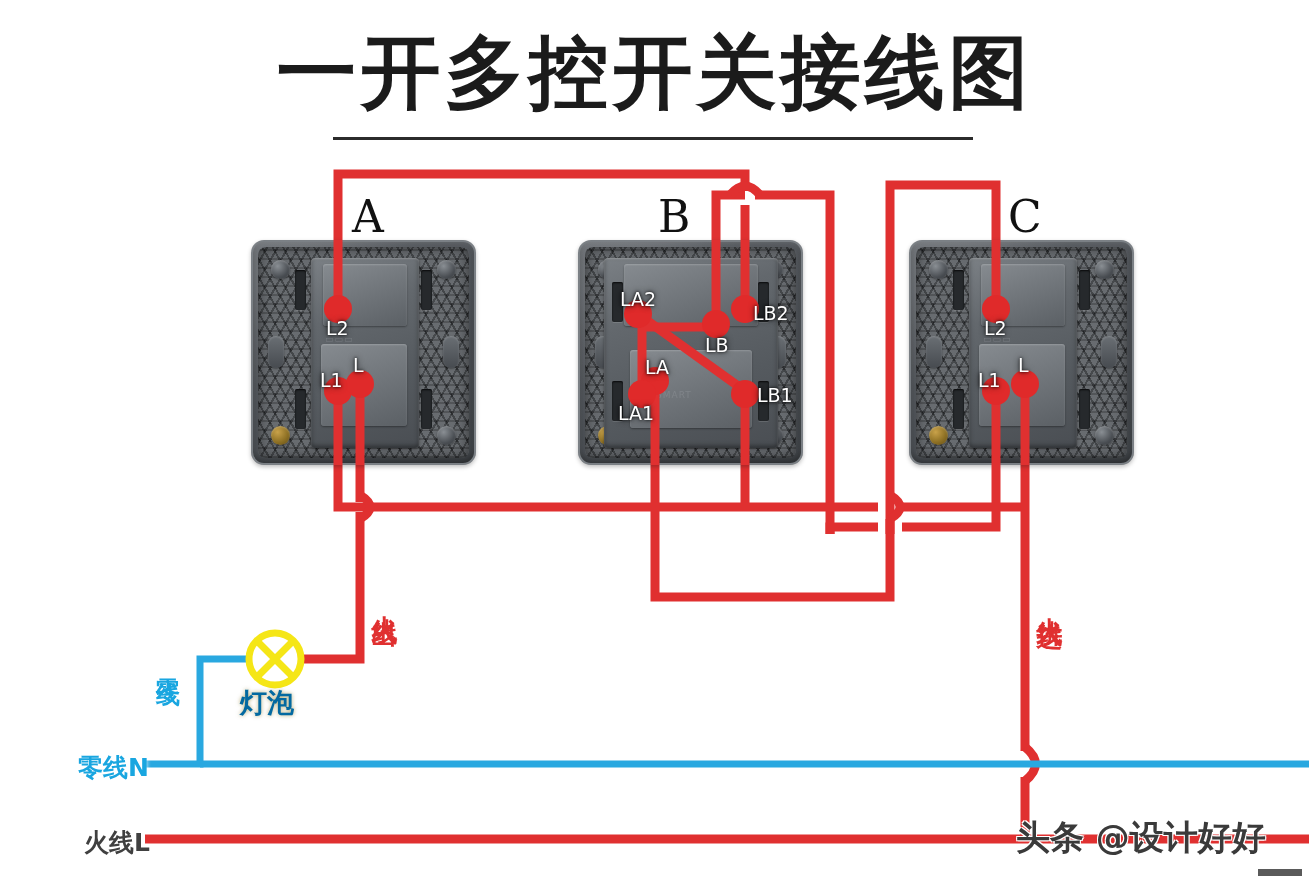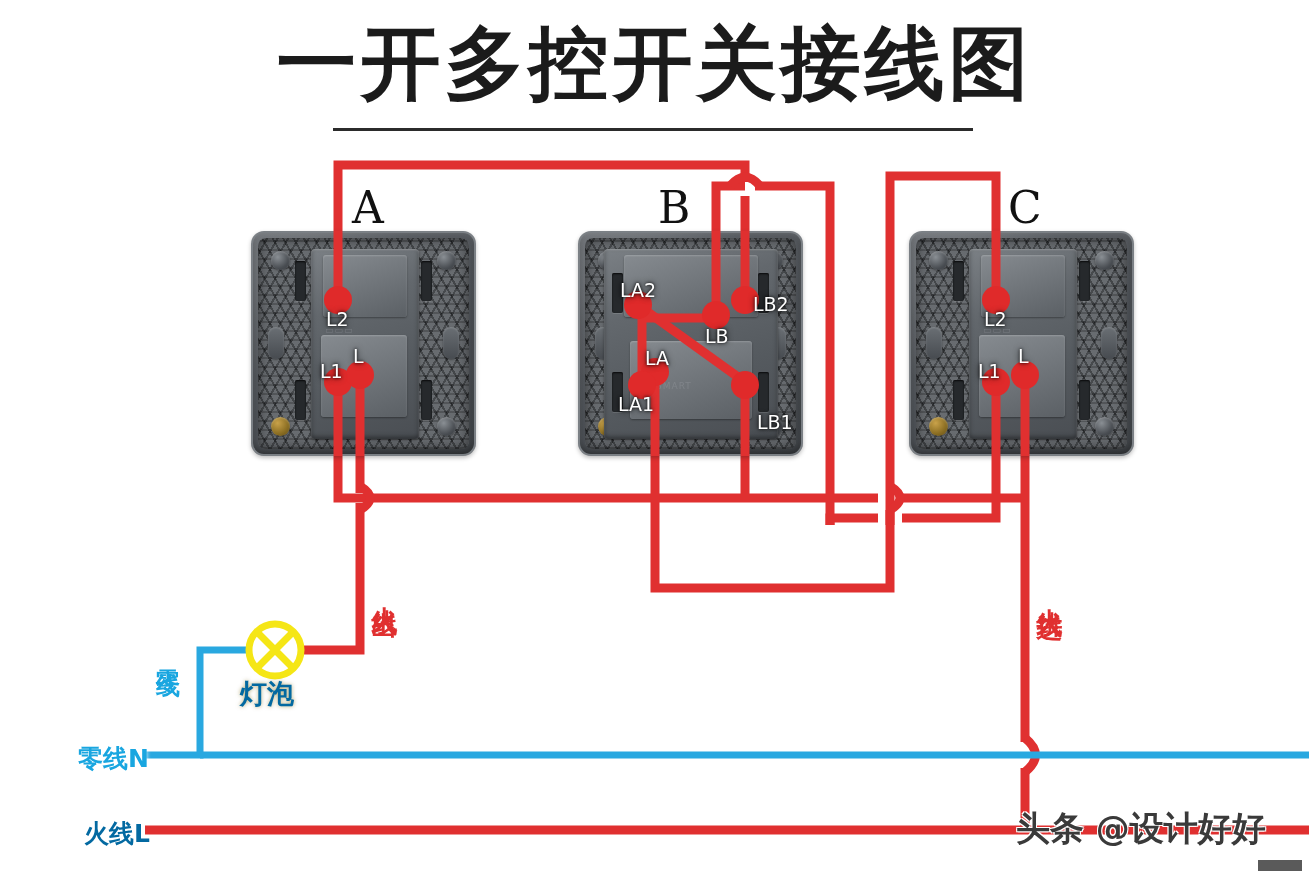--- a/index.html
+++ b/index.html
@@ -1,21 +1,21 @@
 <!DOCTYPE html>
 <html><head>
 <meta charset="utf-8">
 <title>一开多控开关接线图</title>
 <style>
   html,body{margin:0;padding:0;background:#ffffff;}
   body{
     width:1309px;height:876px;position:relative;overflow:hidden;
     font-family:"Liberation Sans","DejaVu Sans",sans-serif;
   }
-  #stage{position:absolute;left:0;top:0;width:1309px;height:656px;}
+  #stage{position:absolute;left:0;top:9px;width:1309px;height:656px;}
   svg.layer{position:absolute;left:0;top:0;width:1309px;height:876px;}
 
   .title{
     position:absolute;left:0;top:22px;width:1309px;text-align:center;
     font-family:"DejaVu Sans","Liberation Sans",sans-serif;
     font-size:80px;font-weight:700;color:#1b1b1b;letter-spacing:4px;
     line-height:1.05;white-space:nowrap;
   }
   .title-rule{
     position:absolute;left:333px;top:128px;width:640px;height:3px;background:#2b2b2b;
@@ -90,21 +90,21 @@
     font-family:"DejaVu Sans","Liberation Sans",sans-serif;
     font-size:26px;font-weight:700;color:#e03030;letter-spacing:3px;
     text-shadow:0 0 4px rgba(255,255,255,.9);white-space:nowrap;
   }
   .hlabel{
     position:absolute;font-family:"DejaVu Sans","Liberation Sans",sans-serif;
     font-size:25px;font-weight:700;white-space:nowrap;
     text-shadow:0 0 4px rgba(255,255,255,.9);
   }
   .hlabel.blue{color:#19a6e0;}
-  .hlabel.red{color:#0369a1;}
+  .hlabel.red{color:#404040;}
   .hlabel.yellow{color:#0369a1;text-shadow:0 0 4px rgba(120,100,0,.55);}
   .vlabel.blue{color:#19a6e0;}
 
   .watermark{
     position:absolute;left:1016px;top:806px;
     font-family:"DejaVu Sans","Liberation Sans",sans-serif;
     font-size:34px;font-weight:700;color:#3a3a3a;white-space:nowrap;
     text-shadow:1px 1px 0 #fff,-1px -1px 0 #fff,1px -1px 0 #fff,-1px 1px 0 #fff;
   }
   .corner-tick{position:absolute;left:1258px;top:860px;width:44px;height:11px;background:#5a5a5a;}
@@ -277,21 +277,21 @@
 
   <div class="term-label" style="left:326px;top:308px;">L2</div>
   <div class="term-label" style="left:320px;top:360px;">L1</div>
   <div class="term-label" style="left:353px;top:345px;">L</div>
 
   <div class="term-label" style="left:620px;top:279px;text-align:center;">LA2</div>
   <div class="term-label" style="left:753px;top:293px;">LB2</div>
   <div class="term-label" style="left:705px;top:325px;">LB</div>
   <div class="term-label" style="left:645px;top:347px;">LA</div>
   <div class="term-label" style="left:618px;top:393px;">LA1</div>
-  <div class="term-label" style="left:757px;top:375px;margin-top:36px;">LB1</div>
+  <div class="term-label" style="left:757px;top:375px;">LB1</div>
 
   <div class="term-label" style="left:984px;top:308px;">L2</div>
   <div class="term-label" style="left:978px;top:360px;">L1</div>
   <div class="term-label" style="left:1018px;top:345px;">L</div>
 
   <div class="vlabel" style="left:368px;top:586px;">火线出</div>
   <div class="vlabel" style="left:1033px;top:588px;">火线进</div>
   <div class="vlabel blue" style="left:152px;top:650px;font-size:24px;">零线</div>
 
   <div class="hlabel yellow" style="left:240px;top:676px;font-size:27px;">灯泡</div>

